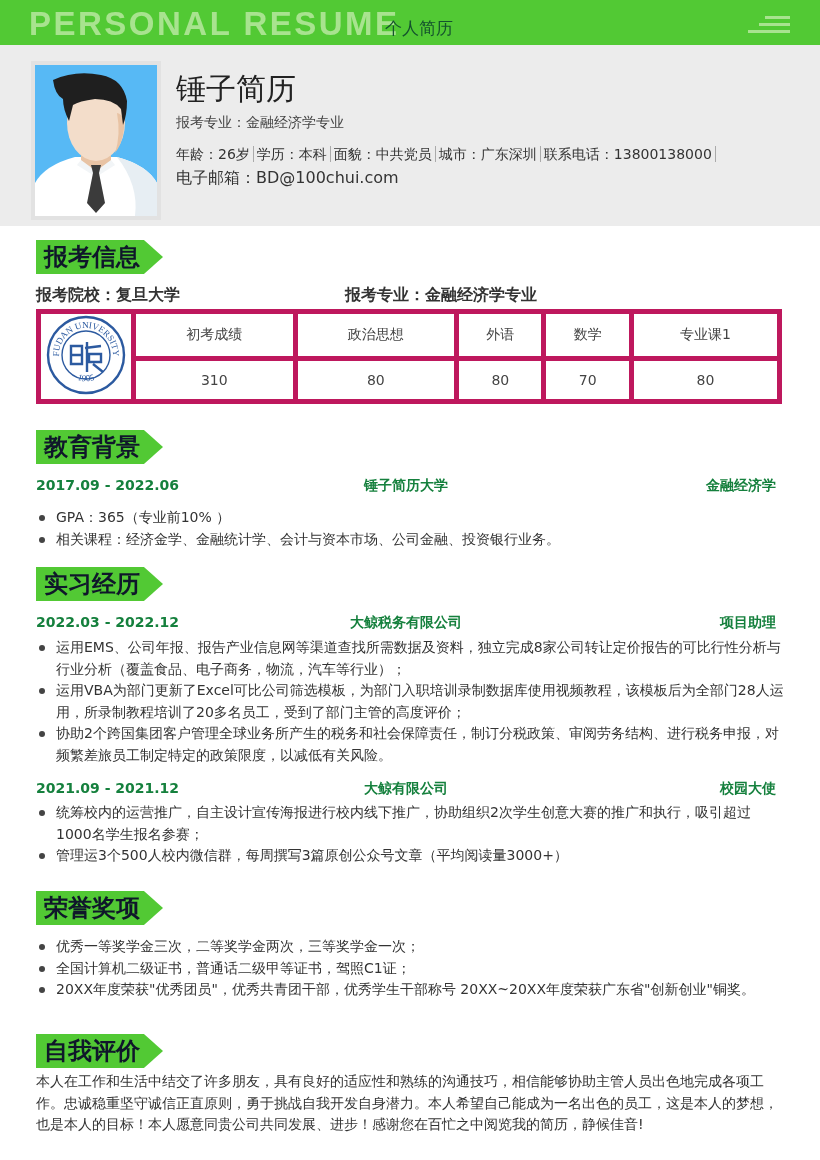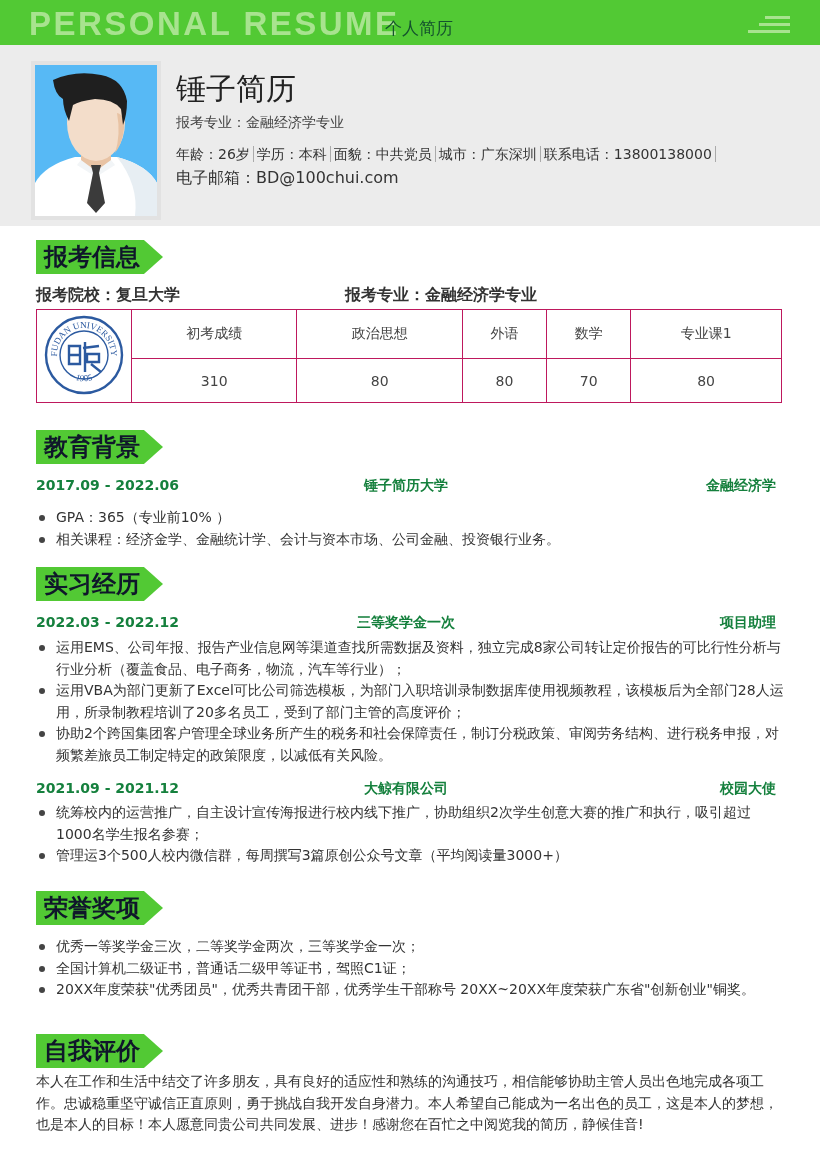--- a/index.html
+++ b/index.html
@@ -35,21 +35,21 @@
 
   .bullets { position: absolute; left: 36px; width: 750px; font-size: 14px; line-height: 21.5px; color: #333; list-style: none; }
   .bullets li { position: relative; padding-left: 20px; }
   .bullets li::before { content: ""; position: absolute; left: 3px; top: 8px; width: 6px; height: 6px; border-radius: 50%; background: #444; }
 
   .exam-labels { position: absolute; left: 36px; top: 285px; width: 740px; height: 20px; font-size: 16px; font-weight: bold; line-height: 20px; color: #333; }
   .exam-labels .a { position: absolute; left: 0; }
   .exam-labels .b { position: absolute; left: 309px; }
 
   table.scores { position: absolute; left: 36px; top: 309px; width: 746px; height: 94px; border-collapse: collapse; }
-  table.scores td { border: 1px solid #be185d; text-align: center; font-size: 14px; color: #444; }
+  table.scores td { border: 5px solid #be185d; text-align: center; font-size: 14px; color: #444; }
   table.scores td.logo { width: 95px; }
 
   .para { position: absolute; left: 36px; top: 1071px; width: 750px; font-size: 14px; line-height: 21.5px; color: #333; }
 </style>
 </head>
 <body>
 
 <div class="topbar">
   <div class="en">PERSONAL RESUME</div>
   <div class="cn">个人简历</div>
@@ -138,21 +138,21 @@
   <li>GPA：365（专业前10% ）</li>
   <li>相关课程：经济金学、金融统计学、会计与资本市场、公司金融、投资银行业务。</li>
 </ul>
 
 <div class="sec-head" style="top:567px;">
   <div class="bg"></div>
   <div class="t">实习经历</div>
 </div>
 <div class="row3" style="top:612px;">
   <span class="c1">2022.03 - 2022.12</span>
-  <span class="c2">三等奖学金一次</span>
+  <span class="c2">大鲸税务有限公司</span>
   <span class="c3">项目助理</span>
 </div>
 <ul class="bullets" style="top:637px;">
   <li>运用EMS、公司年报、报告产业信息网等渠道查找所需数据及资料，独立完成8家公司转让定价报告的可比行性分析与行业分析（覆盖食品、电子商务，物流，汽车等行业）；</li>
   <li>运用VBA为部门更新了Excel可比公司筛选模板，为部门入职培训录制数据库使用视频教程，该模板后为全部门28人运用，所录制教程培训了20多名员工，受到了部门主管的高度评价；</li>
   <li>协助2个跨国集团客户管理全球业务所产生的税务和社会保障责任，制订分税政策、审阅劳务结构、进行税务申报，对频繁差旅员工制定特定的政策限度，以减低有关风险。</li>
 </ul>
 <div class="row3" style="top:778px;">
   <span class="c1">2021.09 - 2021.12</span>
   <span class="c2">大鲸有限公司</span>

